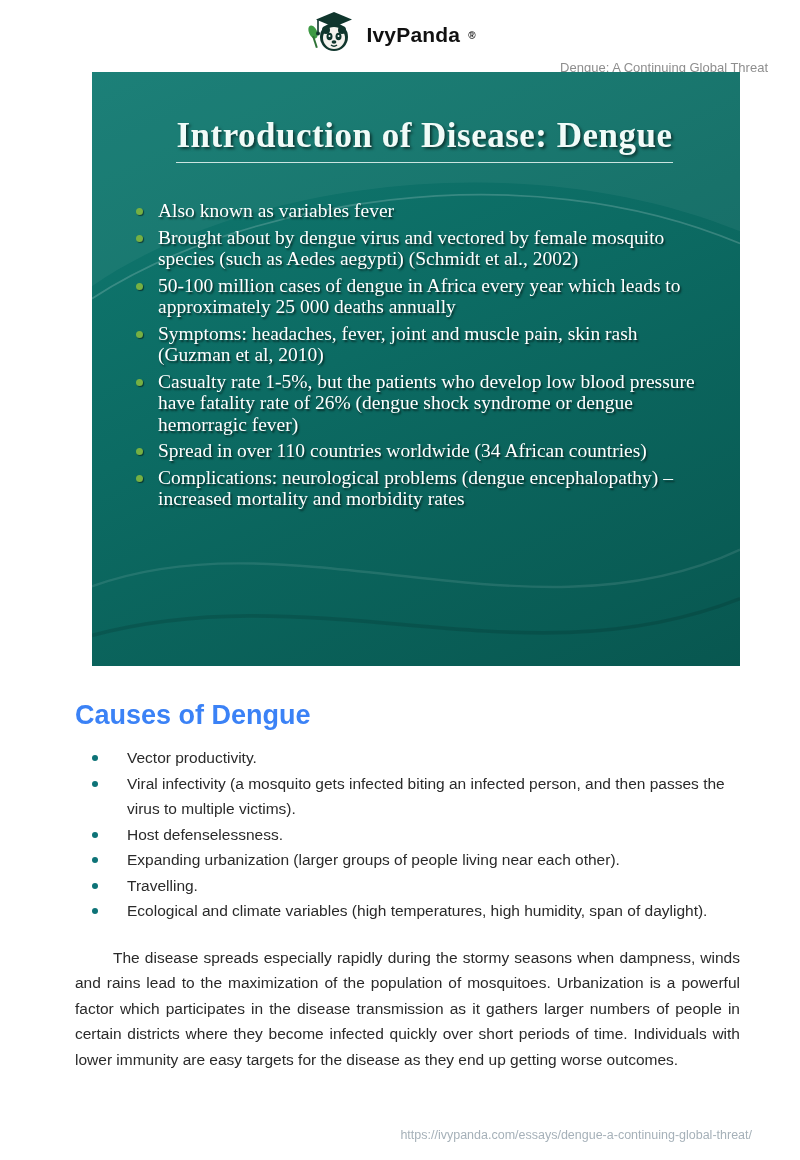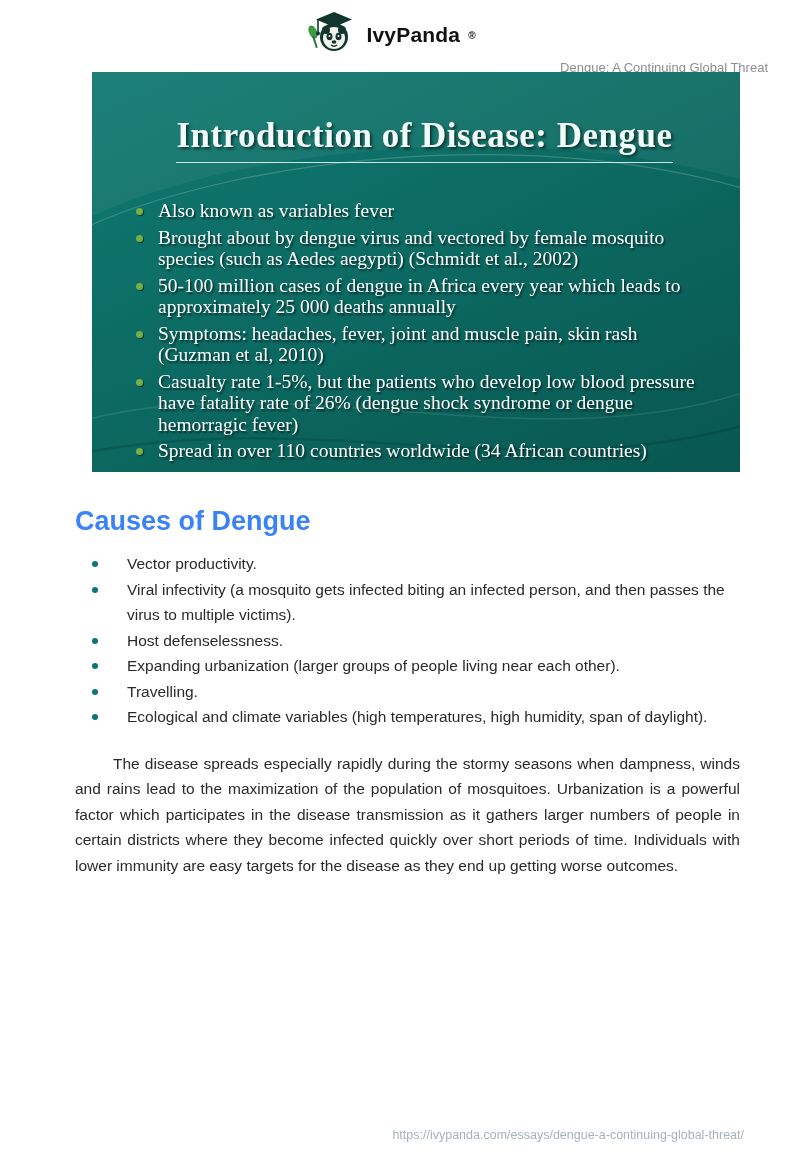--- a/index.html
+++ b/index.html
@@ -19,21 +19,21 @@
     flex-direction:column;
   }
   .brand-wrap { display:flex; align-items:center; gap:8px; cursor:pointer; }
   .brand-text { font-size:21px; font-weight:700; color:#111; letter-spacing:.2px; }
   .brand-reg { font-size:10px; color:#111; vertical-align:super; font-weight:700; }
   .header-title { margin-left:auto; color:#8e8e8e; font-size:13px; }
 
   
   .slide {
     position:relative;
-    width:648px; height:400px;
+    width:648px; height:594px;
     margin:16px 6px 0 92px;
     background:linear-gradient(155deg, #107a71 0%, #0c6b63 45%, #085750 100%);
     padding:36px 26px 30px 43px;
     overflow:hidden;
     font-family:"Liberation Serif", serif;
   }
   .slide-deco { position:absolute; left:0; top:0; width:100%; height:100%; pointer-events:none; }
   .slide-inner { position:relative; }
   .slide-title {
     text-align:center;
@@ -84,21 +84,21 @@
   .article-paragraph {
     margin:21px 60px 0 75px;
     font-size:15.5px; line-height:25.5px;
     color:#2a2a2a;
     text-align:justify;
     text-indent:38px;
   }
 
   
   .footer-url {
-    position:absolute; right:56px; top:1128px;
+    position:absolute; right:48px; top:1128px;
     color:#a6b1b9; font-size:12.5px;
     text-decoration:none; cursor:pointer;
   }
 </style>
 </head>
 <body>
 
 <div class="header">
   <div class="brand-wrap">
     <span>
@@ -159,20 +159,21 @@
       <li class="slide-li">
         <span class="s-dot"></span>
         <span>Casualty rate 1-5%, but the patients who develop low blood pressure have fatality rate of 26% (dengue shock syndrome or dengue hemorragic fever)</span>
       </li>
       <li class="slide-li">
         <span class="s-dot"></span>
         <span>Spread in over 110 countries worldwide (34 African countries)</span>
       </li>
       <li class="slide-li">
         <span class="s-dot"></span>
+        <span>Complications: neurological problems (dengue encephalopathy) – increased mortality and morbidity rates</span>
       </li>
     </ul>
   </div>
 </div>
 
 <h2 class="article-heading">Causes of Dengue</h2>
 
 <ul class="article-list">
   <li>
     <span class="a-dot"></span>

